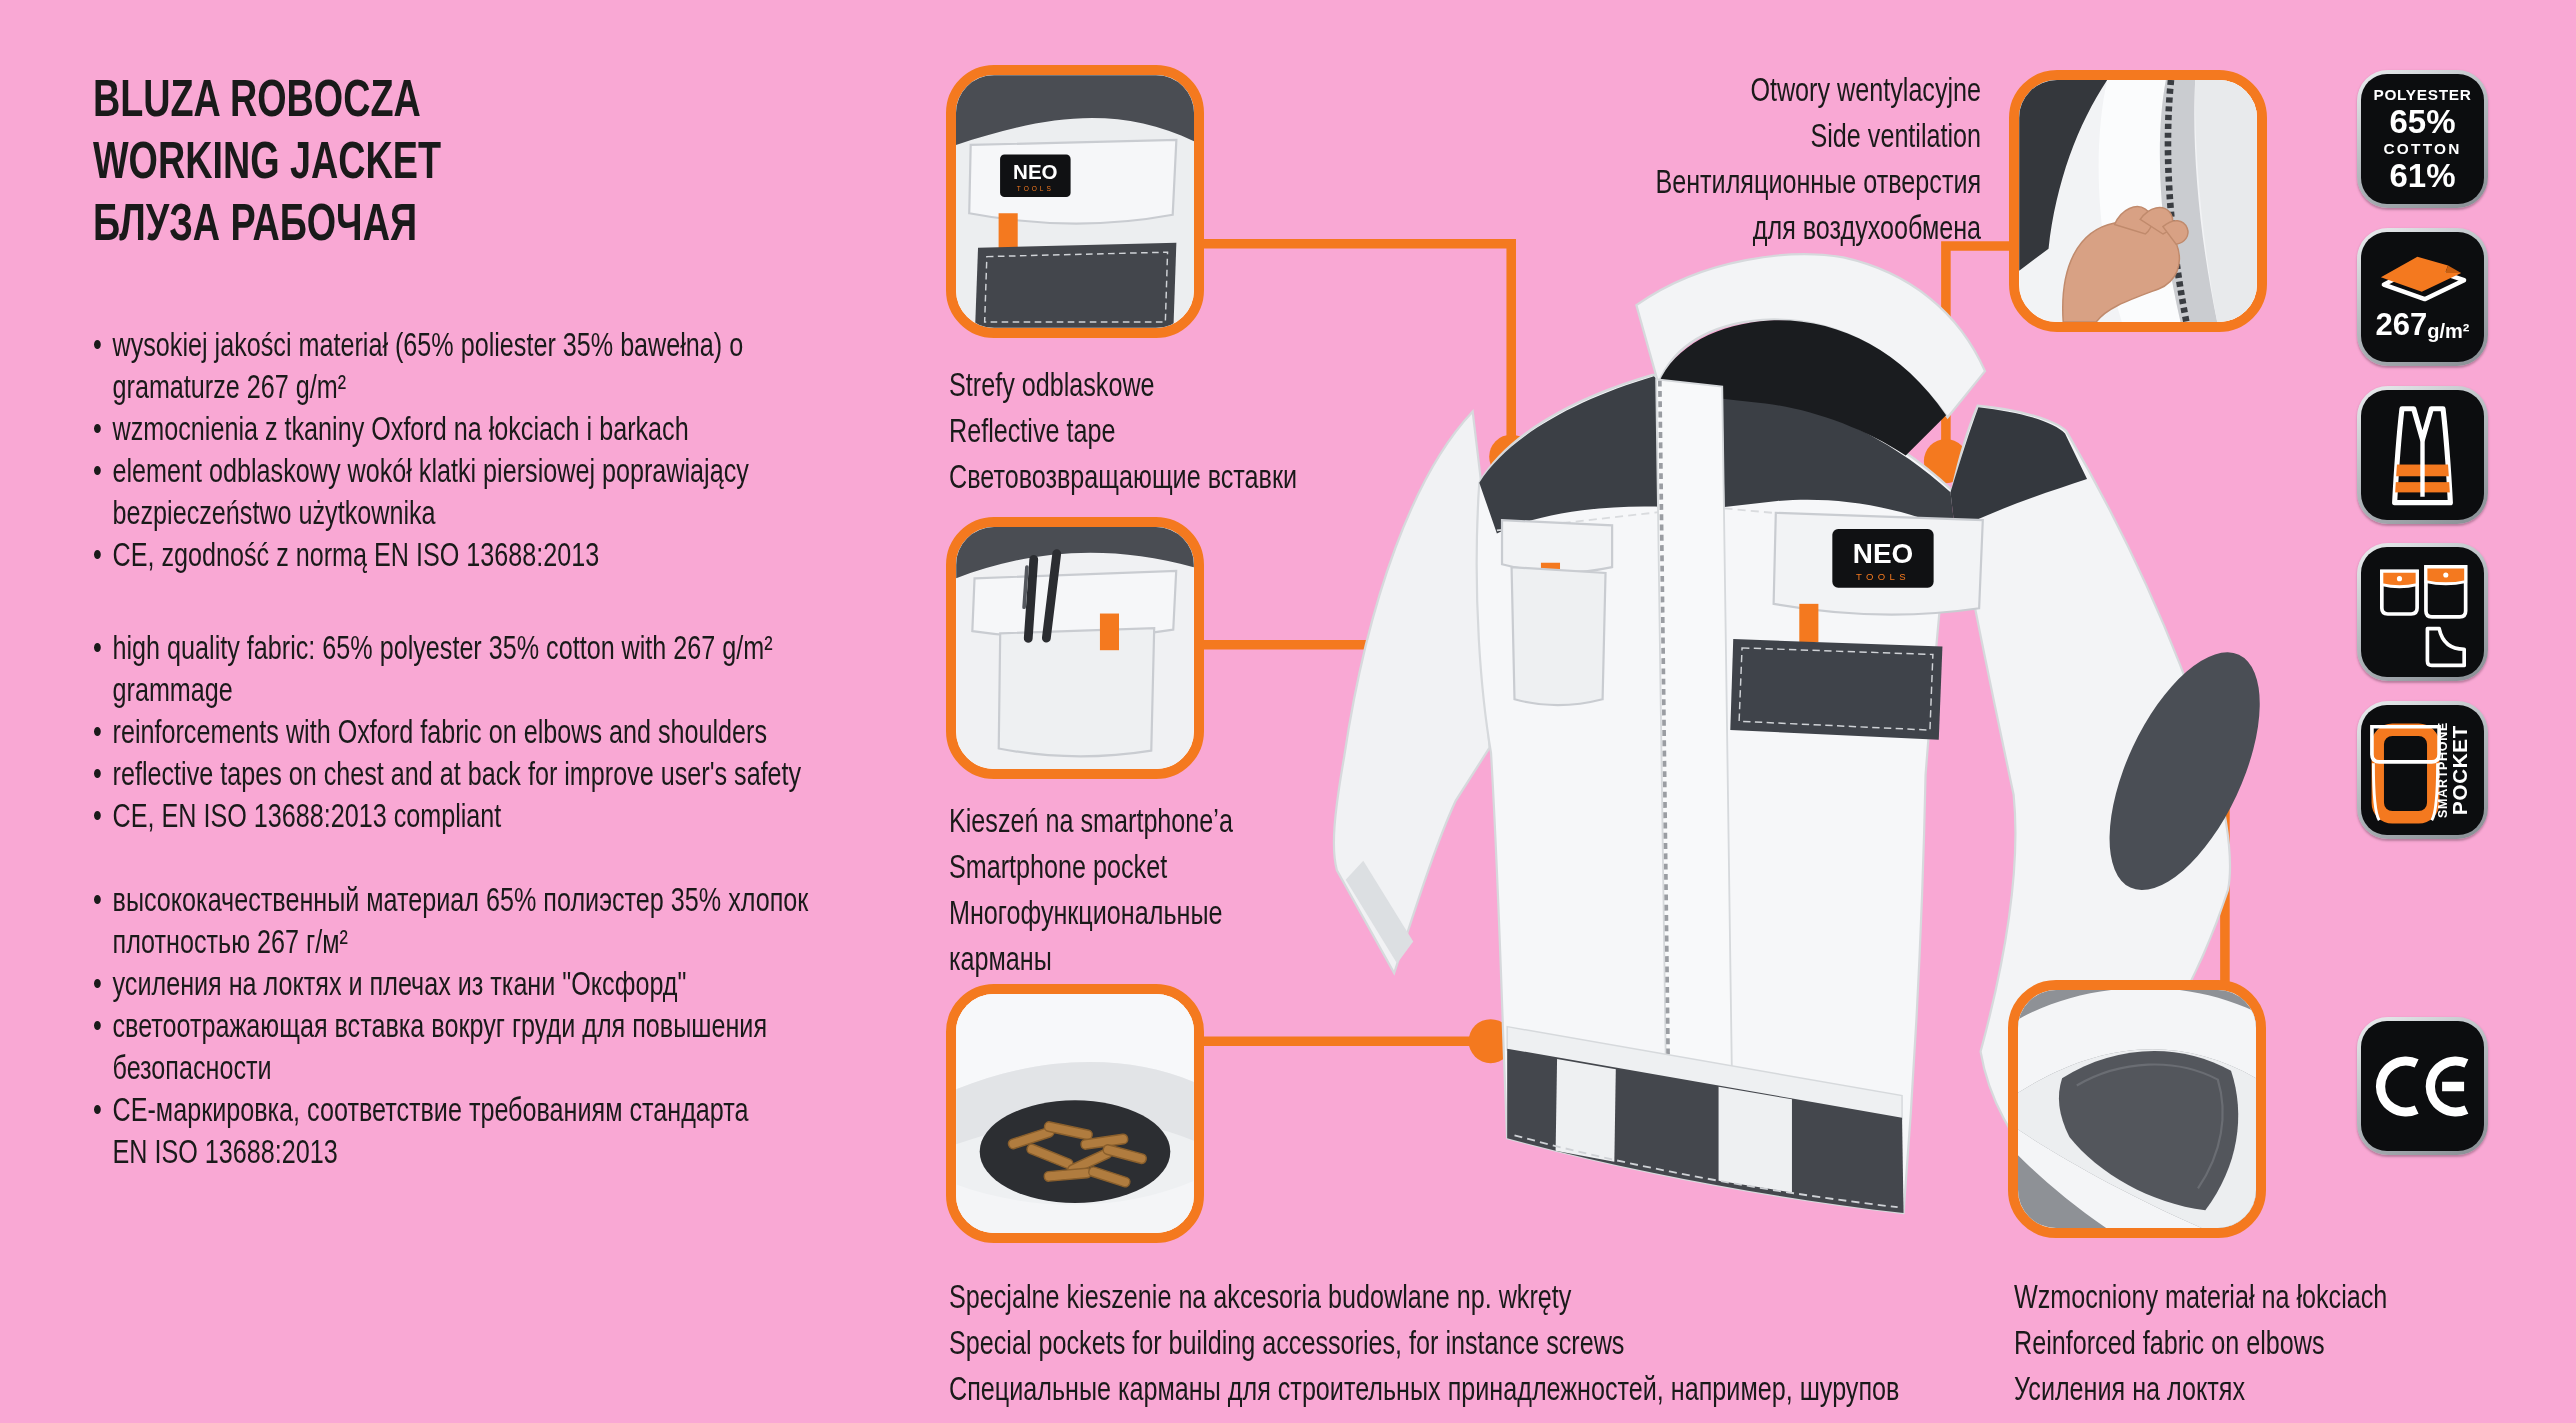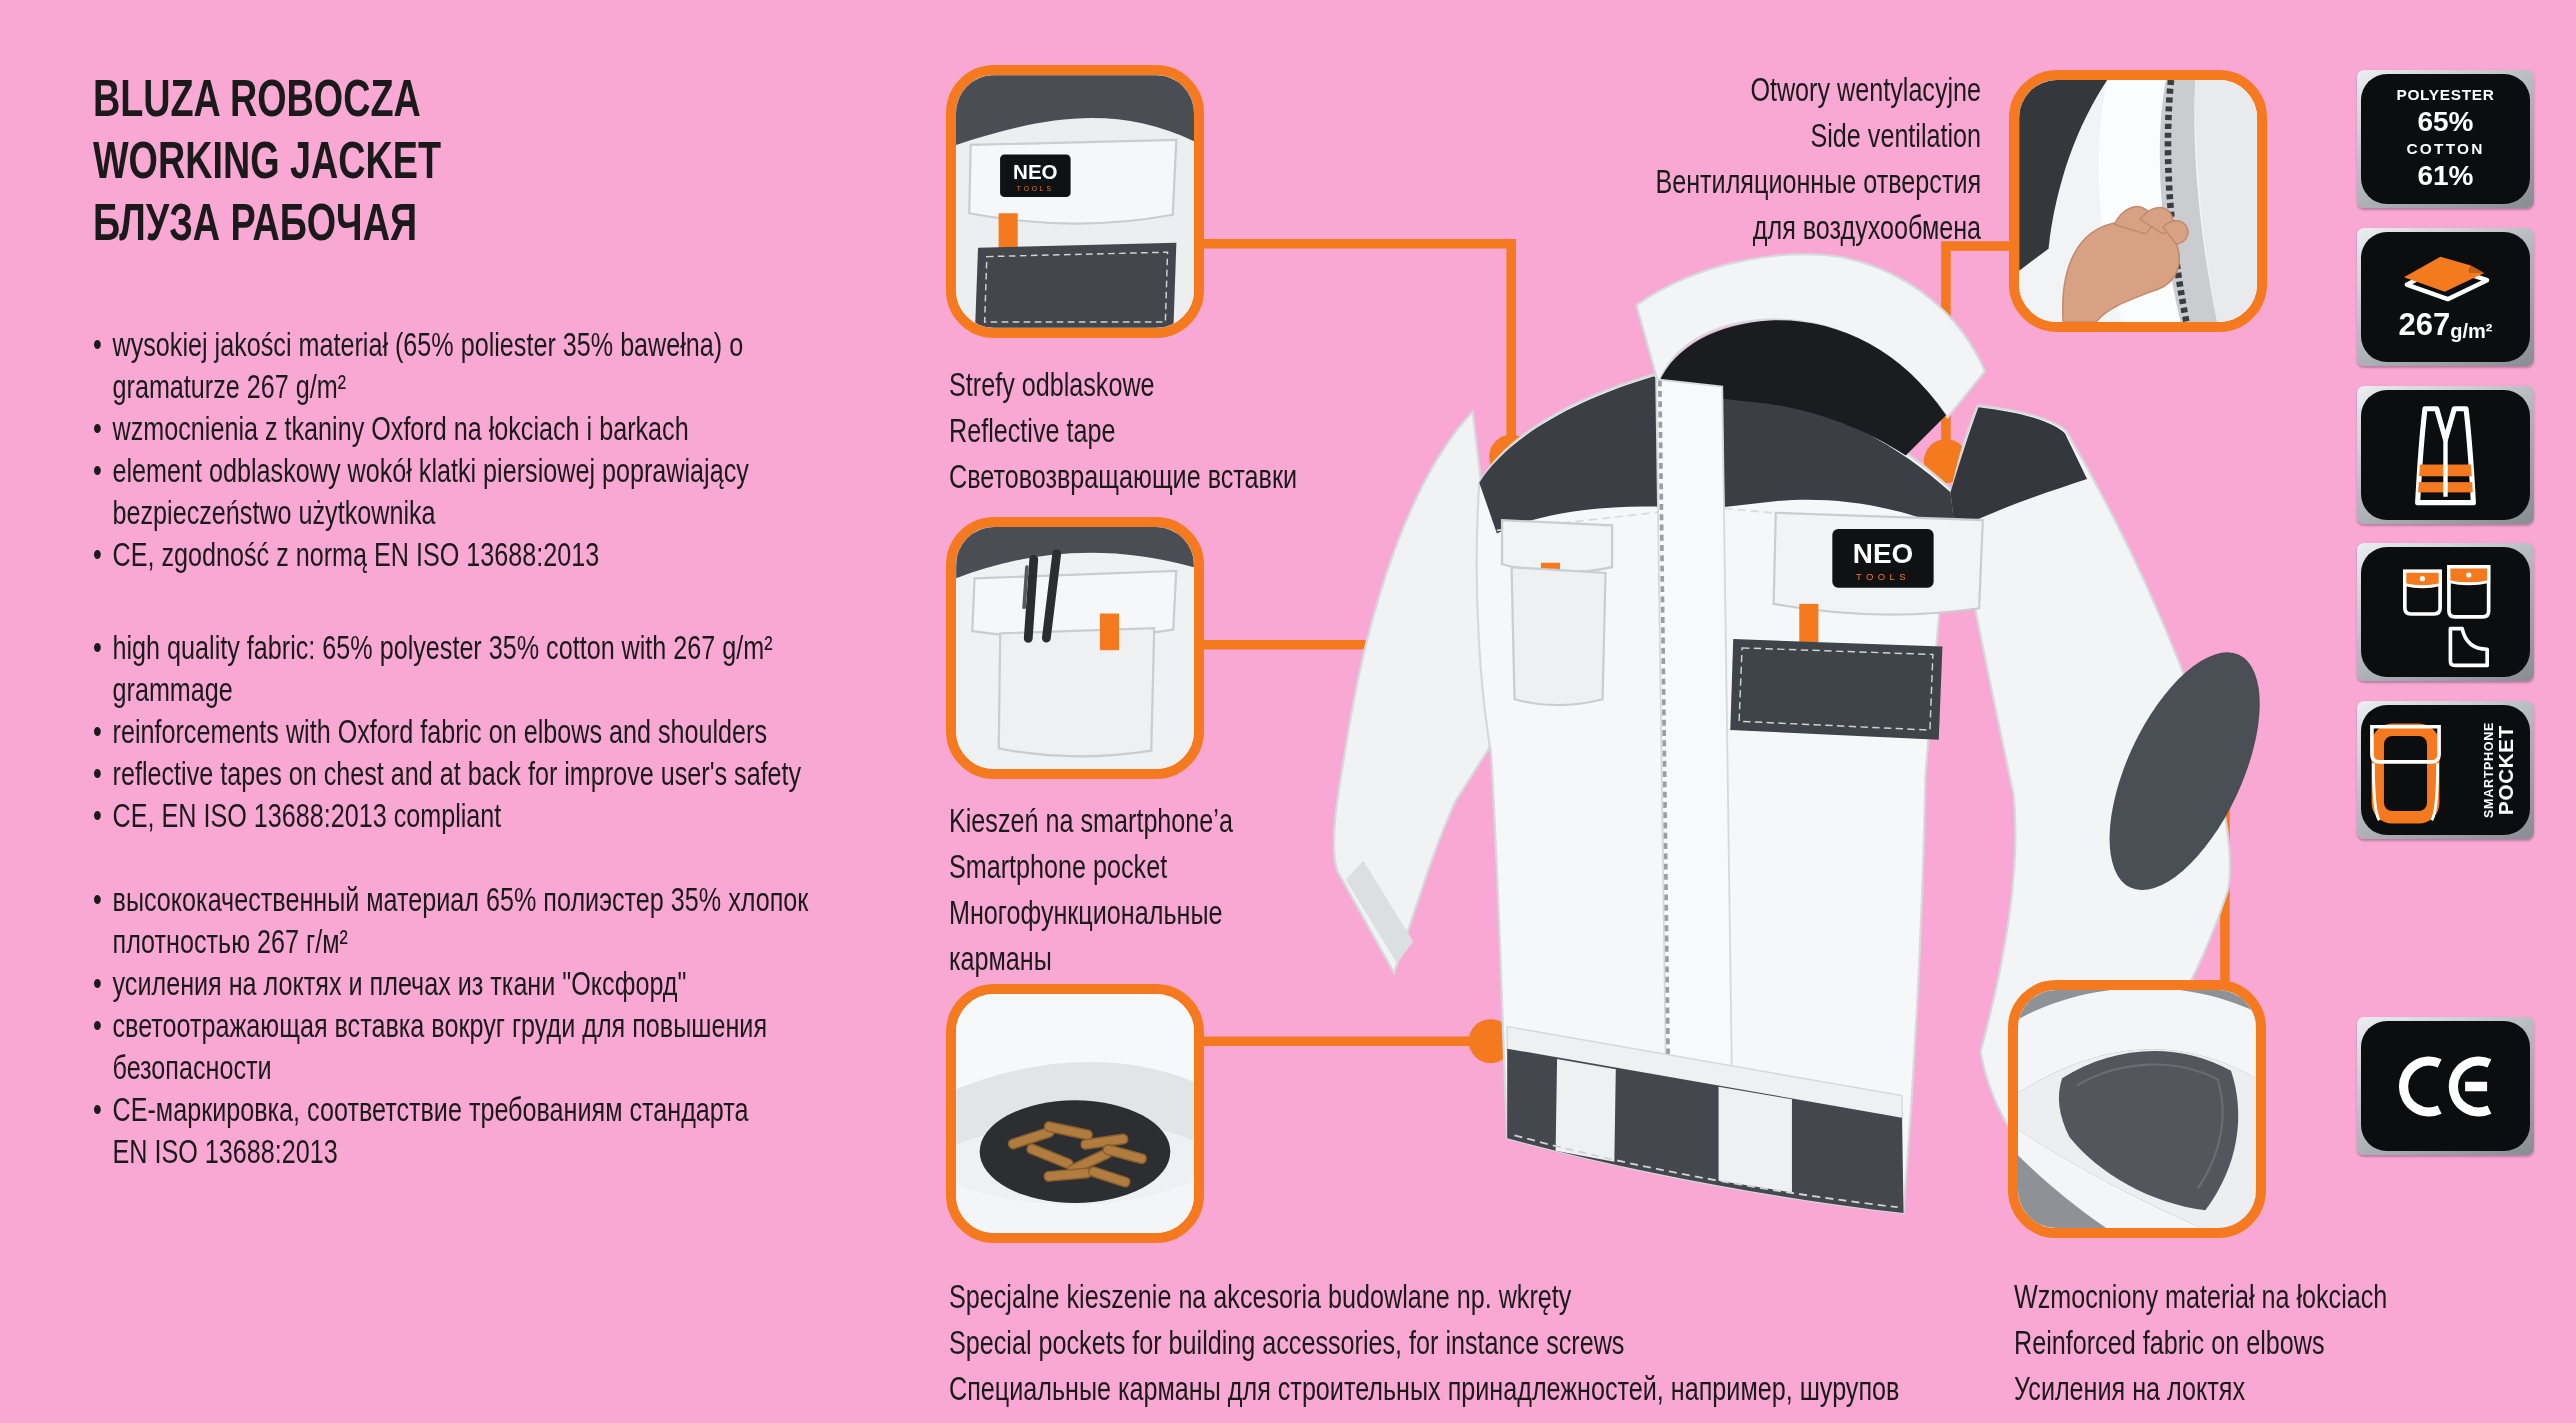--- a/index.html
+++ b/index.html
@@ -17,27 +17,27 @@
   #features-en{left:93px;top:626px;width:1248px;}
   #features-ru{left:93px;top:878px;width:1248px;}
   
   .callout-label{font-size:34px;line-height:46px;white-space:pre-line;}
   
   .callout-box{border:10.3px solid #F4791F;border-radius:48px;overflow:hidden;background:#fff;}
   .callout-box svg{display:block;}
   
   #connectors{left:0;top:0;pointer-events:none;}
   
-  .badge{left:2357px;width:131px;height:138px;border-radius:7px;
+  .badge{left:2357px;width:131px;height:138px;border-radius:31px;
          background:linear-gradient(150deg,#eceef0 0%,#b7bcc1 45%,#878d93 100%);
-         box-shadow:0 1.5px 2.2px rgba(0,0,0,.25);padding-left:46px;}
+         box-shadow:0 1.5px 2.2px rgba(0,0,0,.25);}
   .badge-inner{position:absolute;left:3.7px;top:3.7px;right:3.7px;bottom:3.7px;background:#0c0d0f;border-radius:26px;
                display:flex;flex-direction:column;align-items:center;justify-content:center;color:#fff;overflow:hidden;}
   .b-sm{font-size:15.4px;font-weight:bold;letter-spacing:0.7px;line-height:19px;}
-  .b-lg{font-size:28px;font-weight:bold;line-height:35px;}
+  .b-lg{font-size:33px;font-weight:bold;line-height:35px;}
   .b-row{display:flex;align-items:flex-end;}
   .vtext{position:absolute;right:-32px;top:50%;transform:translateY(-50%) rotate(-90deg);
          transform-origin:center;text-align:center;width:125px;}
   .vtext .l1{font-size:12.5px;font-weight:bold;letter-spacing:0.7px;line-height:13.2px;}
   .vtext .l2{font-size:20.6px;font-weight:bold;letter-spacing:0.7px;line-height:20.6px;}
 </style>
 </head>
 <body>
 
 <div id="canvas">

